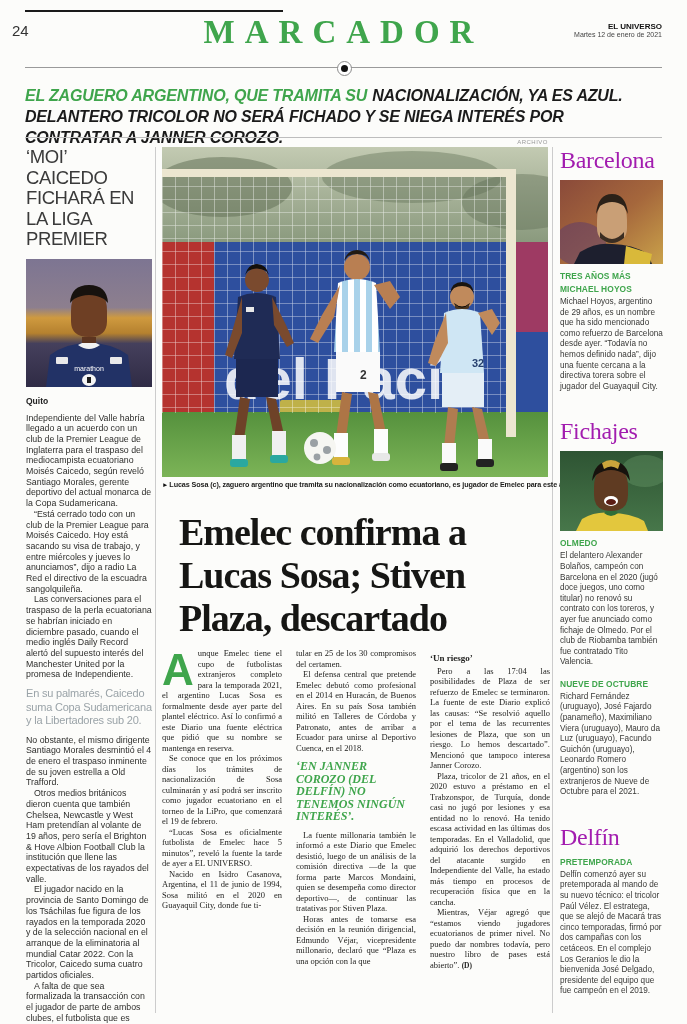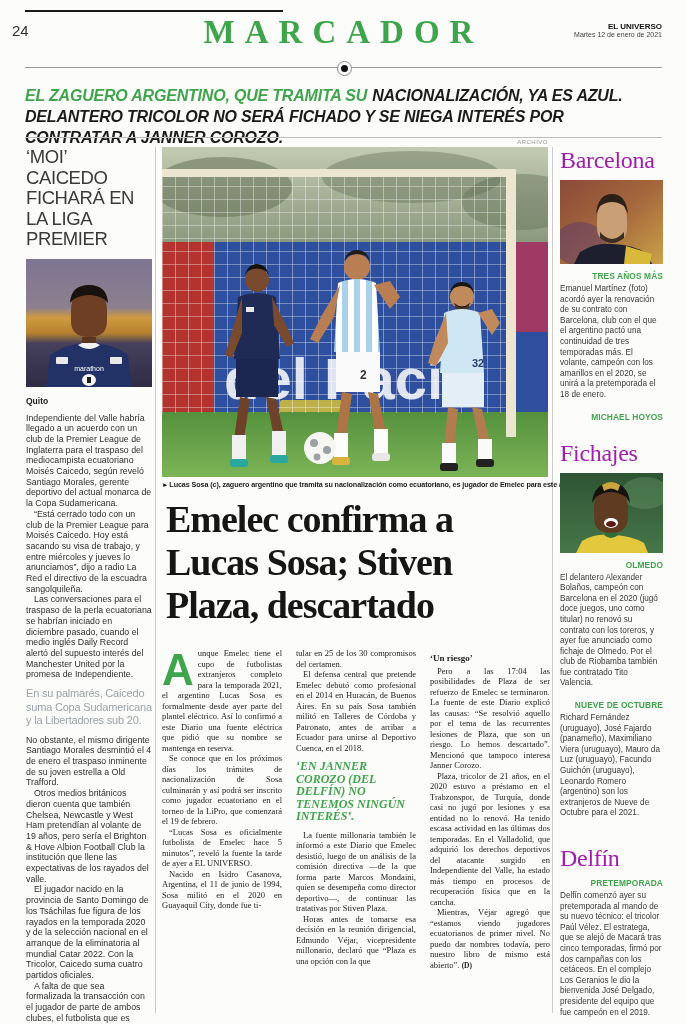--- a/index.html
+++ b/index.html
@@ -33,39 +33,39 @@
   .left-col p.body{font-size:8.8px;line-height:10.7px;margin:0 0 0 0;color:#2e2e2c;text-align:left;}
   .left-col p.body + p.body{text-indent:8px;}
   .pullquote{font-size:11px;line-height:13.5px;color:#9aa3a8;margin:7px 0 7px 0;letter-spacing:-0.2px;}
   .sign{font-weight:bold;font-size:7.5px;}
   
   .photo-credit{position:absolute;left:162px;top:139px;width:386px;text-align:right;font-size:6px;color:#999;letter-spacing:.5px;}
   .main-photo{position:absolute;left:162px;top:147px;}
   .caption{position:absolute;left:162px;top:480px;width:386px;font-size:7.2px;font-weight:bold;
     letter-spacing:-0.1px;white-space:nowrap;color:#1c1c1a;}
   .caption .arrow{color:#111;font-size:6.5px;margin-right:1px;}
-  .main-headline{position:absolute;left:162px;top:494px;width:386px;margin:4px;
+  .main-headline{position:absolute;left:162px;top:494px;width:386px;margin:17px;
     font-family:"Liberation Serif",serif;font-weight:900;font-size:38px;line-height:43px;
     letter-spacing:-1px;color:#161614;}
   .acol{position:absolute;top:648px;width:120px;height:370px;overflow:hidden;
     font-family:"Liberation Serif",serif;font-size:8.5px;line-height:10.5px;color:#232321;text-align:justify;}
   .acol1{left:162px;} .acol2{left:296px;} .acol3{left:430px;}
   .acol p{margin:0;}
   .acol p + p{text-indent:7px;}
   .dropcap{float:left;color:#3fa54c;font-family:"Liberation Sans",sans-serif;font-weight:bold;
     font-size:44px;line-height:39px;margin:2px 4px 0 0;}
   .green-quote{color:#3fa54c;font-weight:bold;font-style:italic;font-size:12px;line-height:12.5px;
     margin:7px 0 7px 0 !important;text-indent:0 !important;text-align:left;}
   .subhead{font-weight:bold;font-size:9px;margin:5px 0 2px 0 !important;text-indent:0 !important;text-align:left;}
   
   .sidebar{position:absolute;left:560px;top:147px;width:103px;}
   .sb-title{font-family:"Liberation Serif",serif;font-weight:normal;font-size:24px;letter-spacing:-0.3px;
     color:#a21caf;margin:0 0 6px 0;}
   .sb-photo{display:block;margin:0 0 7px 0;}
-  .sb-sub{color:#3fa54c;font-weight:bold;font-size:8.4px;margin:0 0 3px 0;letter-spacing:.1px;text-align:right;}
+  .sb-sub{color:#3fa54c;font-weight:bold;font-size:8.4px;margin:0 0 3px 0;letter-spacing:.1px;}
   .sb-text{font-size:8.2px;line-height:10.6px;color:#383836;margin:0 0 11px 0;text-align:left;}
   .sb-gap{height:15px;}
 </style>
 </head>
 <body>
 
 <div class="page">
 
   <div class="top-rule"></div>
   <span class="pagenum">24</span>
@@ -223,21 +223,21 @@
     <p>tular en 25 de los 30 compromisos del certamen.</p>
     <p>El defensa central que pretende Emelec debutó como profesional en el 2014 en Huracán, de Buenos Aires. En su país Sosa también militó en Talleres de Córdoba y Patronato, antes de arribar a Ecuador para unirse al Deportivo Cuenca, en el 2018.</p>
     <p class="green-quote">‘EN JANNER COROZO (DEL DELFÍN) NO TENEMOS NINGÚN INTERÉS’.</p>
     <p>La fuente millonaria también le informó a este Diario que Emelec desistió, luego de un análisis de la comisión directiva —de la que forma parte Marcos Mondaini, quien se desempeña como director deportivo—, de continuar las tratativas por Stiven Plaza.</p>
     <p>Horas antes de tomarse esa decisión en la reunión dirigencial, Edmundo Véjar, vicepresidente millonario, declaró que “Plaza es una opción con la que</p>
   </div>
   <div class="acol acol3">
     <p class="subhead">‘Un riesgo’</p>
     <p>Pero a las 17:04 las posibilidades de Plaza de ser refuerzo de Emelec se terminaron. La fuente de este Diario explicó las causas: “Se resolvió aquello por el tema de las recurrentes lesiones de Plaza, que son un riesgo. Lo hemos descartado”. Mencionó que tampoco interesa Janner Corozo.</p>
     <p>Plaza, tricolor de 21 años, en el 2020 estuvo a préstamo en el Trabzonspor, de Turquía, donde casi no jugó por lesiones y esa entidad no lo renovó. Ha tenido escasa actividad en las últimas dos temporadas. En el Valladolid, que adquirió los derechos deportivos del atacante surgido en Independiente del Valle, ha estado más tiempo en procesos de recuperación física que en la cancha.</p>
-    <p><span>Mientras, Véjar agregó que “estamos viendo jugadores ecuatorianos de primer nivel. No puedo dar nombres todavía, pero nuestro libro de mismo está abierto”.</span> <span class="sign">(D)</span></p>
+    <p><span>Mientras, Véjar agregó que “estamos viendo jugadores ecuatorianos de primer nivel. No puedo dar nombres todavía, pero nuestro libro de pases está abierto”.</span> <span class="sign">(D)</span></p>
   </div>
 
   <div class="sidebar">
 
     <h3 class="sb-title">Barcelona</h3>
     <svg class="sb-photo" width="103" height="84" viewBox="0 0 103 84">
       <defs>
         <linearGradient id="bp-bg" x1="0" y1="0" x2="1" y2="1">
           <stop offset="0" stop-color="#8a4a3a"></stop>
             <stop offset="0.5" stop-color="#a5673c"></stop>
@@ -246,22 +246,22 @@
       </defs>
       <rect width="103" height="84" fill="url(#bp-bg)"></rect>
       <ellipse cx="20" cy="64" rx="26" ry="22" fill="#5a3a6e" opacity="0.5"></ellipse>
       <path d="M37 40 Q37 20 52 20 Q67 20 67 40 L67 48 Q67 62 52 62 Q37 62 37 48 Z" fill="#c99f76"></path>
       <path d="M36 34 Q38 14 52 14 Q66 14 68 34 L64 26 Q52 18 40 26 Z" fill="#2b2118"></path>
       <path d="M40 52 Q52 66 64 52 L64 58 Q52 68 40 58 Z" fill="#3a2d22"></path>
       <path d="M14 84 L20 72 Q36 62 52 64 Q72 64 88 74 L92 84 Z" fill="#1d1f2e"></path>
       <path d="M66 66 L92 74 L90 84 L64 84 Z" fill="#d9b93a"></path>
     </svg>
     <p class="sb-sub">TRES AÑOS MÁS</p>
-    <p class="sb-text">Emanuel Martínez (foto) acordó ayer la renovación de su contrato con Barcelona, club con el que el argentino pactó una continuidad de tres temporadas más. El volante, campeón con los amarillos en el 2020, se unirá a la pretemporada el 18 de enero.</p>
     <p class="sb-sub">MICHAEL HOYOS</p>
+    <p class="sb-text">Michael Hoyos, argentino de 29 años, es un nombre que ha sido mencionado como refuerzo de Barcelona desde ayer. “Todavía no hemos definido nada”, dijo una fuente cercana a la directiva torera sobre el jugador del Guayaquil City.</p>
 
     <div class="sb-gap"></div>
     <h3 class="sb-title">Fichajes</h3>
     <svg class="sb-photo" width="103" height="80" viewBox="0 0 103 80">
       <defs>
         <linearGradient id="fp-bg" x1="0" y1="0" x2="0" y2="1">
           <stop offset="0" stop-color="#2e5433"></stop>
             <stop offset="1" stop-color="#47774a"></stop>
         </linearGradient>
       </defs>

